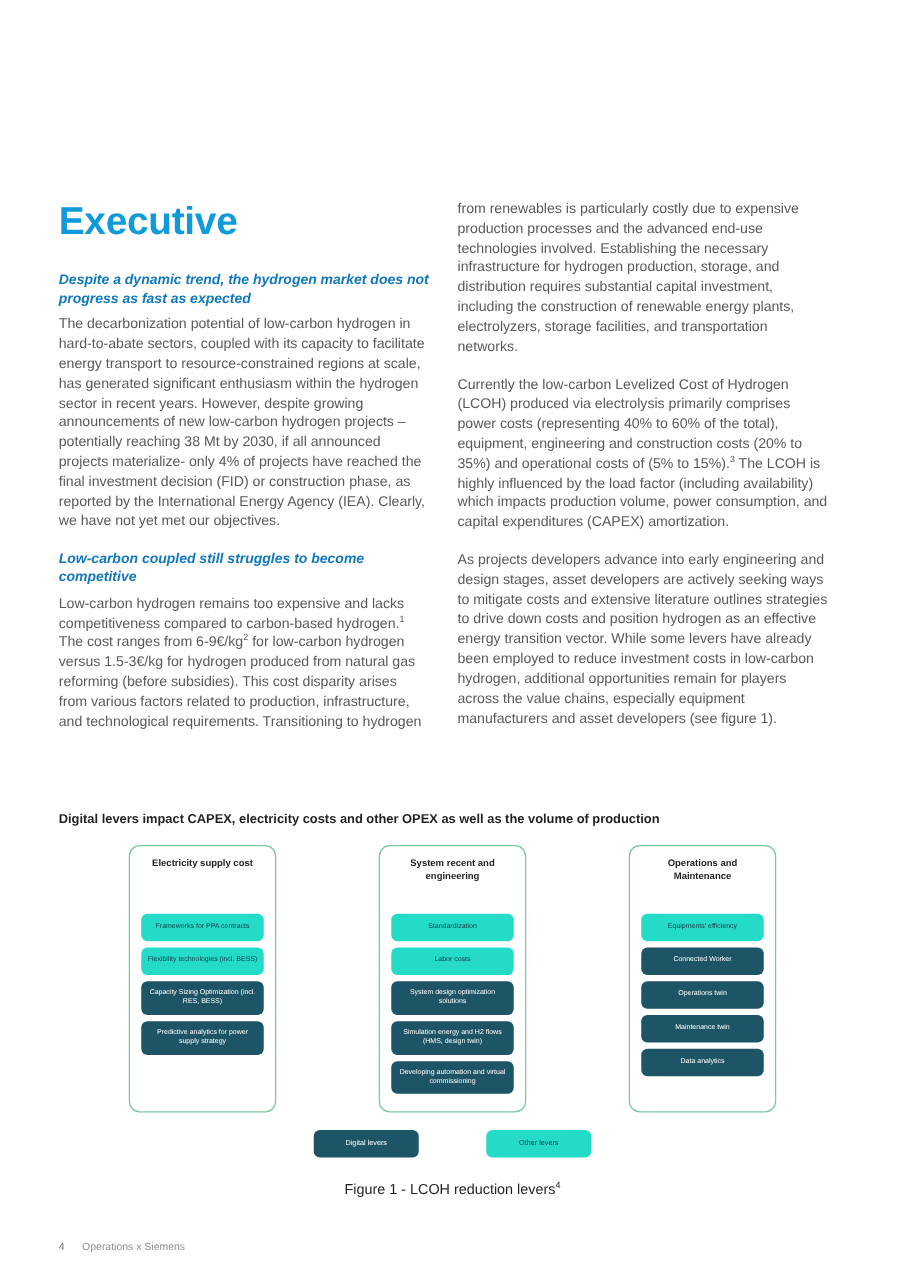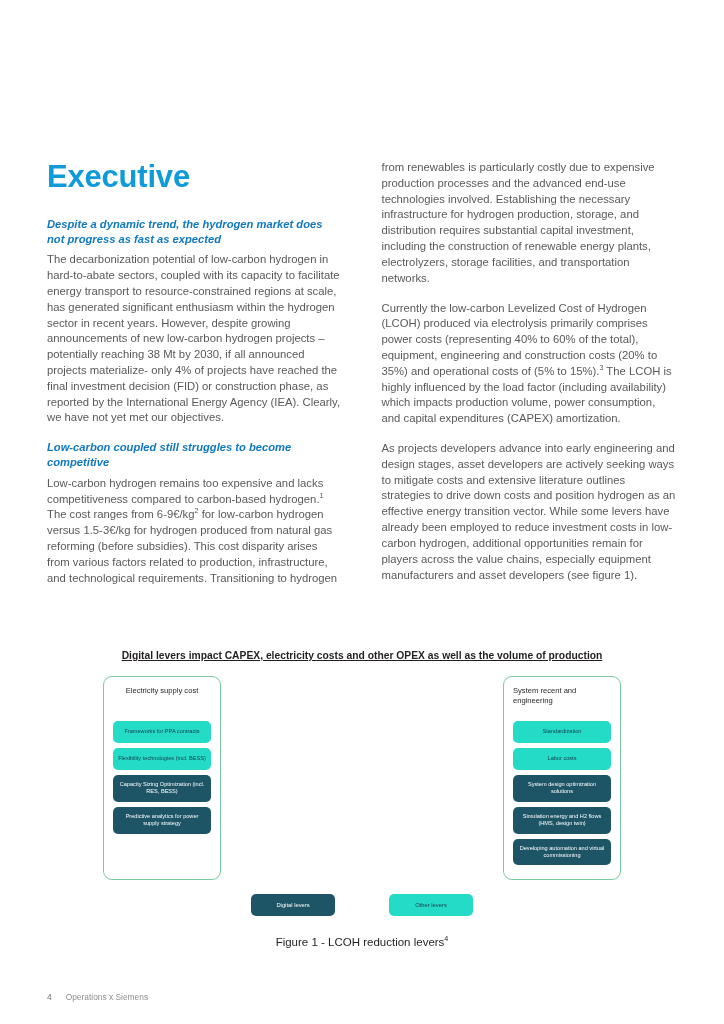--- a/index.html
+++ b/index.html
@@ -21,21 +21,21 @@
     inset: 0;
   }
 
   
   .columns {
     position: absolute;
     left: 47px;
     top: 160px;
     width: 630px;
     display: flex;
-    gap: 39px;
+    gap: 23px;
   }
   .col {
     width: 296px;
   }
 
   .doc-title {
     font-size: 31px;
     line-height: 1.12;
     font-weight: bold;
     color: #0f9bd9;
@@ -63,26 +63,25 @@
   sup { font-size: 7.2px; vertical-align: super; line-height: 0; }
 
   
   .figure-wrap {
     position: absolute;
     left: 47px;
     top: 650px;
     width: 630px;
   }
   .fig-title {
-    text-align: center;
+    text-align: left;
     font-size: 10.3px;
     font-weight: bold;
     color: #231f20;
     margin-bottom: 15px;
-    text-decoration: underline;
   }
   .cards {
     display: flex;
     justify-content: space-between;
     gap: 12px;
     padding: 0 56px;
     box-sizing: border-box;
   }
   .card {
     width: 118px;
@@ -91,24 +90,25 @@
     border-radius: 9px;
     box-sizing: border-box;
     padding: 9px 9px 9px 9px;
     display: flex;
     flex-direction: column;
     align-items: center;
     background: #ffffff;
   }
   .card-title {
     font-size: 7.6px;
-    font-weight: normal;
+    font-weight: bold;
     color: #231f20;
+    text-align: center;
     line-height: 1.28;
-    margin-bottom: 15px;
+    margin-bottom: 25px;
     min-height: 20px;
   }
   .lever {
     width: 100%;
     border-radius: 5px;
     box-sizing: border-box;
     padding: 6px 4px;
     margin-bottom: 5px;
     font-size: 5.6px;
     line-height: 1.32;
@@ -206,20 +206,28 @@
           <div class="lever digital">Predictive analytics for power supply strategy</div>
         </div>
         <div class="card">
           <div class="card-title">System recent and engineering</div>
           <div class="lever other">Standardization</div>
           <div class="lever other">Labor costs</div>
           <div class="lever digital">System design optimization solutions</div>
           <div class="lever digital">Simulation energy and H2 flows (HMS, design twin)</div>
           <div class="lever digital">Developing automation and virtual commissioning</div>
         </div>
+        <div class="card">
+          <div class="card-title">Operations and Maintenance</div>
+          <div class="lever other">Equipments' efficiency</div>
+          <div class="lever digital">Connected Worker</div>
+          <div class="lever digital">Operations twin</div>
+          <div class="lever digital">Maintenance twin</div>
+          <div class="lever digital">Data analytics</div>
+        </div>
       </div>
 
     <div class="legend" id="legend">
         <div class="legend-chip digital">Digital levers</div>
         <div class="legend-chip other">Other levers</div>
       </div>
 
     <div class="fig-caption"><span>Figure 1 - LCOH reduction levers</span><sup>4</sup></div>
   </div>
 

